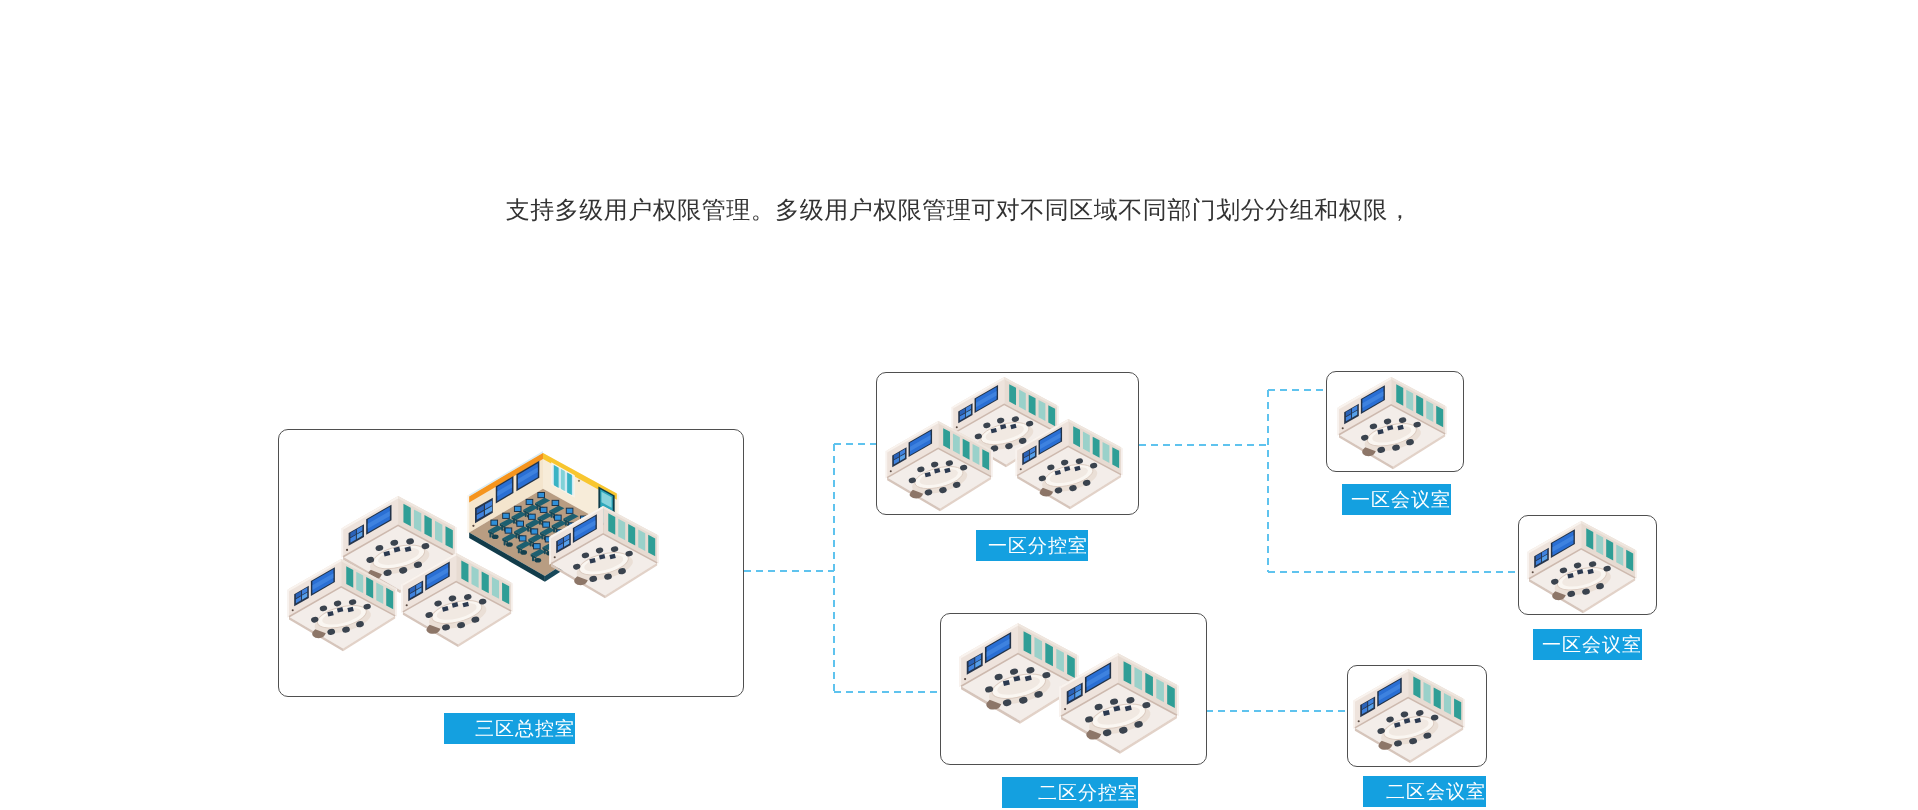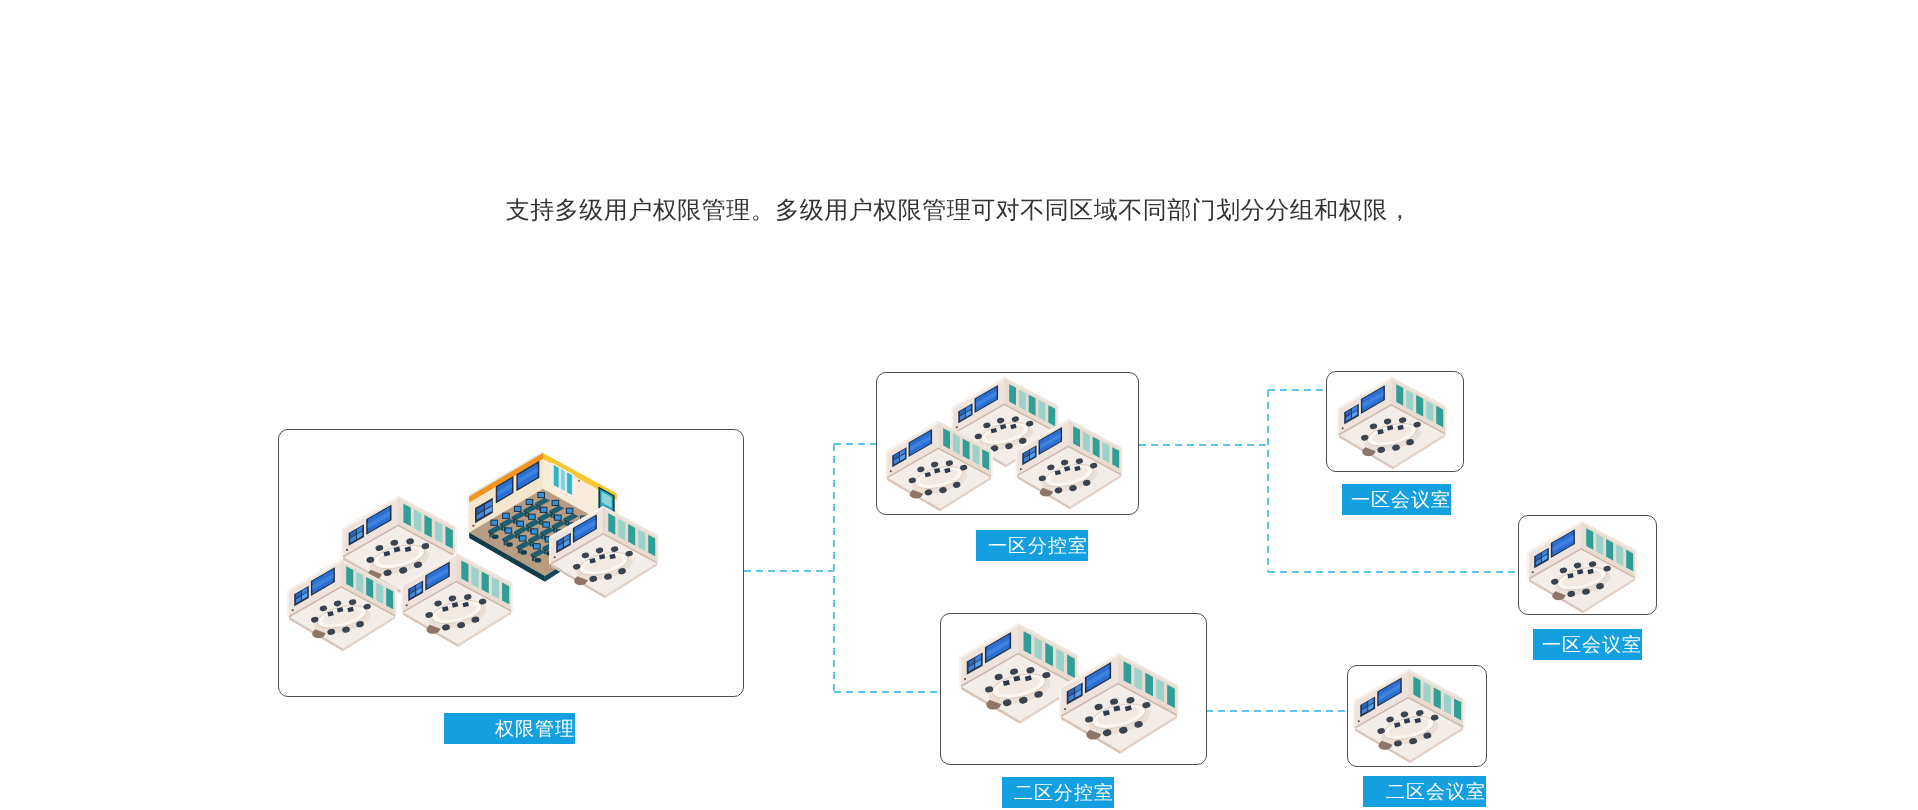--- a/index.html
+++ b/index.html
@@ -229,20 +229,20 @@
         <use href="#room-meeting"></use>
       </svg>
   </div>
 
   <div class="node-box" style="left:1347px;top:665px;width:140px;height:102px;">
     <svg class="room" style="left:5px;top:3px;width:114px;height:97px;">
         <use href="#room-meeting"></use>
       </svg>
   </div>
 
-  <div class="node-label" style="left:444px;top:713px;width:131px;">权限管理</div>
+  <div class="node-label" style="left:444px;top:713px;width:131px;">三区总控室</div>
   <div class="node-label" style="left:938px;top:530px;width:112px;margin-left:38px;">一区分控室</div>
-  <div class="node-label" style="left:1002px;top:777px;width:112px;">二区分控室</div>
+  <div class="node-label" style="left:1002px;top:777px;width:136px;">二区分控室</div>
   <div class="node-label" style="left:1342px;top:484px;width:109px;">一区会议室</div>
   <div class="node-label" style="left:1533px;top:629px;width:109px;">一区会议室</div>
   <div class="node-label" style="left:1363px;top:776px;width:123px;">二区会议室</div>
 
 </div>
 
 </body></html>

